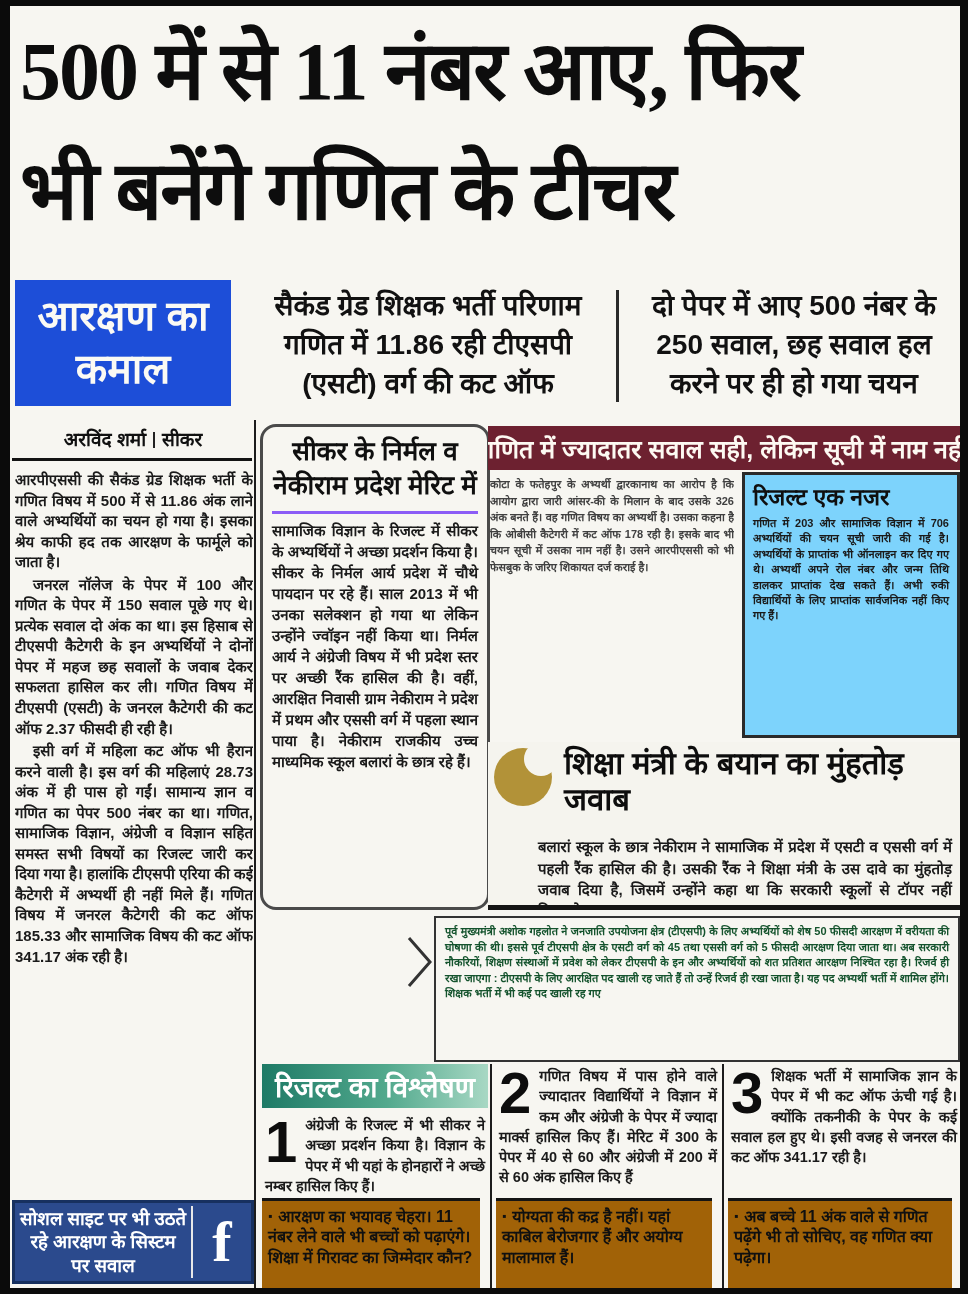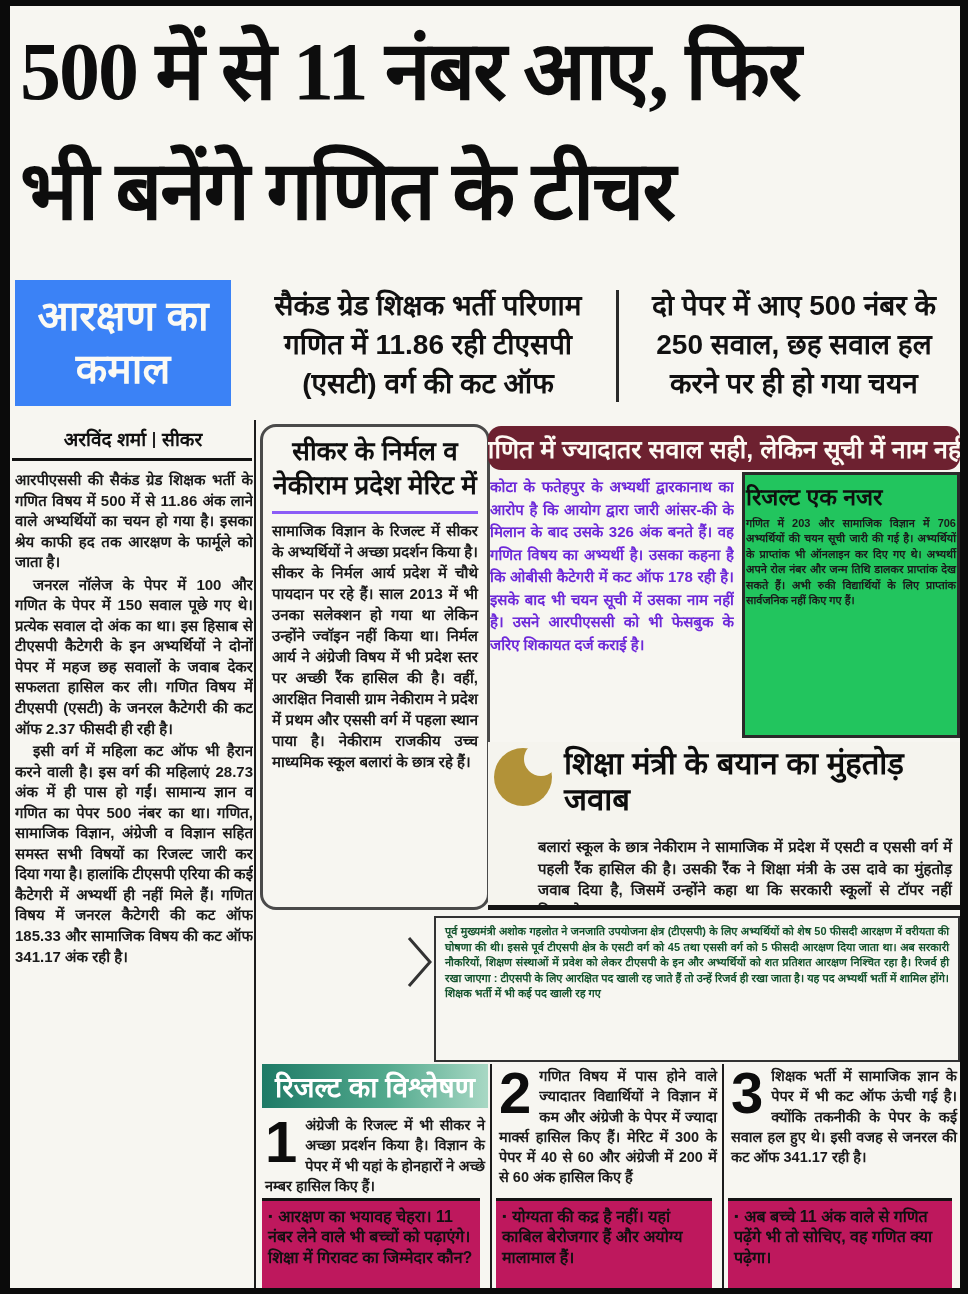--- a/index.html
+++ b/index.html
@@ -17,21 +17,21 @@
   .headline{
     position:absolute;left:10px;top:6px;width:930px;height:258px;
     text-align:left;font-weight:800;color:#0d0d0d;
     font-size:82px;line-height:1.46;letter-spacing:-2px;
     font-family:"Liberation Serif","DejaVu Serif",serif;
     overflow:hidden;
   }
   
   .badge{
     position:absolute;left:5px;top:274px;width:216px;height:126px;
-    background:#3b82f6;color:#fbfaf4;display:flex;align-items:center;justify-content:center;
+    background:#1d4ed8;color:#fbfaf4;display:flex;align-items:center;justify-content:center;
     text-align:center;font-weight:700;font-size:41px;line-height:1.3;padding:2px;box-sizing:border-box;
   }
   .deck{position:absolute;top:280px;font-weight:700;font-size:28px;line-height:1.4;text-align:center;color:#111;}
   .deck-left{left:234px;width:368px;}
   .deck-right{left:620px;width:328px;}
   .deck-divider{position:absolute;left:606px;top:284px;width:3px;height:112px;background:#2a2a2a;}
   
   .col-divider{position:absolute;left:244px;top:414px;width:2px;height:868px;background:#1c1c1c;}
   .byline{
     position:absolute;left:4px;top:420px;width:238px;text-align:center;
@@ -73,29 +73,29 @@
   .congress-chevron{position:absolute;left:396px;top:930px;}
   .congress-body{
     position:absolute;left:424px;top:910px;width:526px;height:146px;box-sizing:border-box;
     border:2px solid #333;padding:6px 9px;overflow:hidden;
     font-size:11px;font-weight:600;line-height:1.42;text-align:justify;color:#14532d;background:#f7f6f1;
   }
   
   .math-banner{
     position:absolute;left:478px;top:420px;width:472px;height:44px;box-sizing:border-box;
     background:#6d2130;color:#fdf9f2;display:flex;align-items:center;justify-content:center;
-    font-weight:700;font-size:25px;white-space:nowrap;overflow:hidden;border-radius:13px;
+    font-weight:700;font-size:25px;white-space:nowrap;overflow:hidden;
   }
   .complaint{
     position:absolute;left:480px;top:470px;width:244px;height:262px;overflow:hidden;
-    font-size:15px;font-weight:600;line-height:1.5;text-align:justify;color:#6d28d9;
+    font-size:11px;font-weight:600;line-height:1.5;text-align:justify;color:#404040;
   }
   .glance-box{
     position:absolute;left:732px;top:466px;width:218px;height:266px;box-sizing:border-box;
-    border:3px solid #2a2a2a;padding:5px 1px;overflow:hidden;background:#22c55e;
+    border:3px solid #2a2a2a;padding:5px 8px;overflow:hidden;background:#7dd3fc;
   }
   .glance-heading{font-weight:800;font-size:23px;margin:0 0 4px 0;color:#0f0f0f;}
   .glance-body{font-size:11px;font-weight:600;line-height:1.4;text-align:justify;color:#1a1a1a;}
   
   .quote-box{
     position:absolute;left:478px;top:736px;width:472px;height:168px;box-sizing:border-box;
     background:#f5f4ee;border-bottom:5px solid #151515;padding:4px 8px 4px 6px;overflow:hidden;
   }
   .quote-mark{position:absolute;left:6px;top:6px;width:58px;height:58px;border-radius:50%;background:#b29238;}
   .quote-mark::after{content:"";position:absolute;right:-6px;top:-6px;width:34px;height:34px;border-radius:50%;background:#f5f4ee;}
@@ -112,21 +112,21 @@
   .an-div2{left:712px;}
   .an-banner{
     height:44px;background:linear-gradient(90deg,#1e7a66,#52a98d 55%,#a8d8c4);
     color:#fff;font-weight:800;font-size:28px;display:flex;align-items:center;justify-content:center;
     margin-bottom:5px;
   }
   .an-point{font-size:14.5px;font-weight:600;line-height:1.4;text-align:justify;color:#1a1a1a;padding:2px 3px 0 3px;}
   .an-num{float:left;font-weight:800;font-size:58px;line-height:0.85;margin:2px 8px 0 0;color:#0d0d0d;}
   .an-note{
     position:absolute;left:0;right:8px;bottom:0;min-height:82px;box-sizing:border-box;
-    background:#be185d;border-top:3px solid #141414;padding:6px 6px 20px 6px;
+    background:#a16207;border-top:3px solid #141414;padding:6px 6px 20px 6px;
     font-weight:800;font-size:16px;line-height:1.28;color:#101010;
   }
   .an-note .blt{display:inline-block;margin-right:6px;font-size:12px;vertical-align:2px;}
 </style>
 </head>
 <body>
 
 <div class="page">
 
   <div class="headline">
@@ -143,20 +143,25 @@
   <div class="byline">
     <span>अरविंद शर्मा</span><span class="byline-sep"></span><span class="loc">सीकर</span>
   </div>
   <div class="byline-rule"></div>
   <div class="body-copy">
     <p>आरपीएससी की सैकंड ग्रेड शिक्षक भर्ती के गणित विषय में 500 में से 11.86 अंक लाने वाले अभ्यर्थियों का चयन हो गया है। इसका श्रेय काफी हद तक आरक्षण के फार्मूले को जाता है।</p>
     <p>जनरल नॉलेज के पेपर में 100 और गणित के पेपर में 150 सवाल पूछे गए थे। प्रत्येक सवाल दो अंक का था। इस हिसाब से टीएसपी कैटेगरी के इन अभ्यर्थियों ने दोनों पेपर में महज छह सवालों के जवाब देकर सफलता हासिल कर ली। गणित विषय में टीएसपी (एसटी) के जनरल कैटेगरी की कट ऑफ 2.37 फीसदी ही रही है।</p>
     <p>इसी वर्ग में महिला कट ऑफ भी हैरान करने वाली है। इस वर्ग की महिलाएं 28.73 अंक में ही पास हो गईं। सामान्य ज्ञान व गणित का पेपर 500 नंबर का था। गणित, सामाजिक विज्ञान, अंग्रेजी व विज्ञान सहित समस्त सभी विषयों का रिजल्ट जारी कर दिया गया है। हालांकि टीएसपी एरिया की कई कैटेगरी में अभ्यर्थी ही नहीं मिले हैं। गणित विषय में जनरल कैटेगरी की कट ऑफ 185.33 और सामाजिक विषय की कट ऑफ 341.17 अंक रही है।</p>
   </div>
 
+  <div class="fb-box">
+    <div class="fb-text">सोशल साइट पर भी उठते रहे आरक्षण के सिस्टम पर सवाल</div>
+    <div class="fb-div"></div>
+    <div class="fb-f">f</div>
+  </div>
 
   <div class="merit-box">
     <div class="merit-heading">सीकर के निर्मल व नेकीराम प्रदेश मेरिट में</div>
     <div class="merit-body">सामाजिक विज्ञान के रिजल्ट में सीकर के अभ्यर्थियों ने अच्छा प्रदर्शन किया है। सीकर के निर्मल आर्य प्रदेश में चौथे पायदान पर रहे हैं। साल 2013 में भी उनका सलेक्शन हो गया था लेकिन उन्होंने ज्वॉइन नहीं किया था। निर्मल आर्य ने अंग्रेजी विषय में भी प्रदेश स्तर पर अच्छी रैंक हासिल की है। वहीं, आरक्षित निवासी ग्राम नेकीराम ने प्रदेश में प्रथम और एससी वर्ग में पहला स्थान पाया है। नेकीराम राजकीय उच्च माध्यमिक स्कूल बलारां के छात्र रहे हैं।</div>
   </div>
 
   <svg class="congress-chevron" width="28" height="52" viewBox="0 0 28 52">
     <polyline points="3,2 24,26 3,50" fill="#f7f6f1" stroke="#333" stroke-width="3"></polyline>
   </svg>
   <div class="congress-body">पूर्व मुख्यमंत्री अशोक गहलोत ने जनजाति उपयोजना क्षेत्र (टीएसपी) के लिए अभ्यर्थियों को शेष 50 फीसदी आरक्षण में वरीयता की घोषणा की थी। इससे पूर्व टीएसपी क्षेत्र के एसटी वर्ग को 45 तथा एससी वर्ग को 5 फीसदी आरक्षण दिया जाता था। अब सरकारी नौकरियों, शिक्षण संस्थाओं में प्रवेश को लेकर टीएसपी के इन और अभ्यर्थियों को शत प्रतिशत आरक्षण निश्चित रहा है। रिजर्व ही रखा जाएगा : टीएसपी के लिए आरक्षित पद खाली रह जाते हैं तो उन्हें रिजर्व ही रखा जाता है। यह पद अभ्यर्थी भर्ती में शामिल होंगे। शिक्षक भर्ती में भी कई पद खाली रह गए</div>

